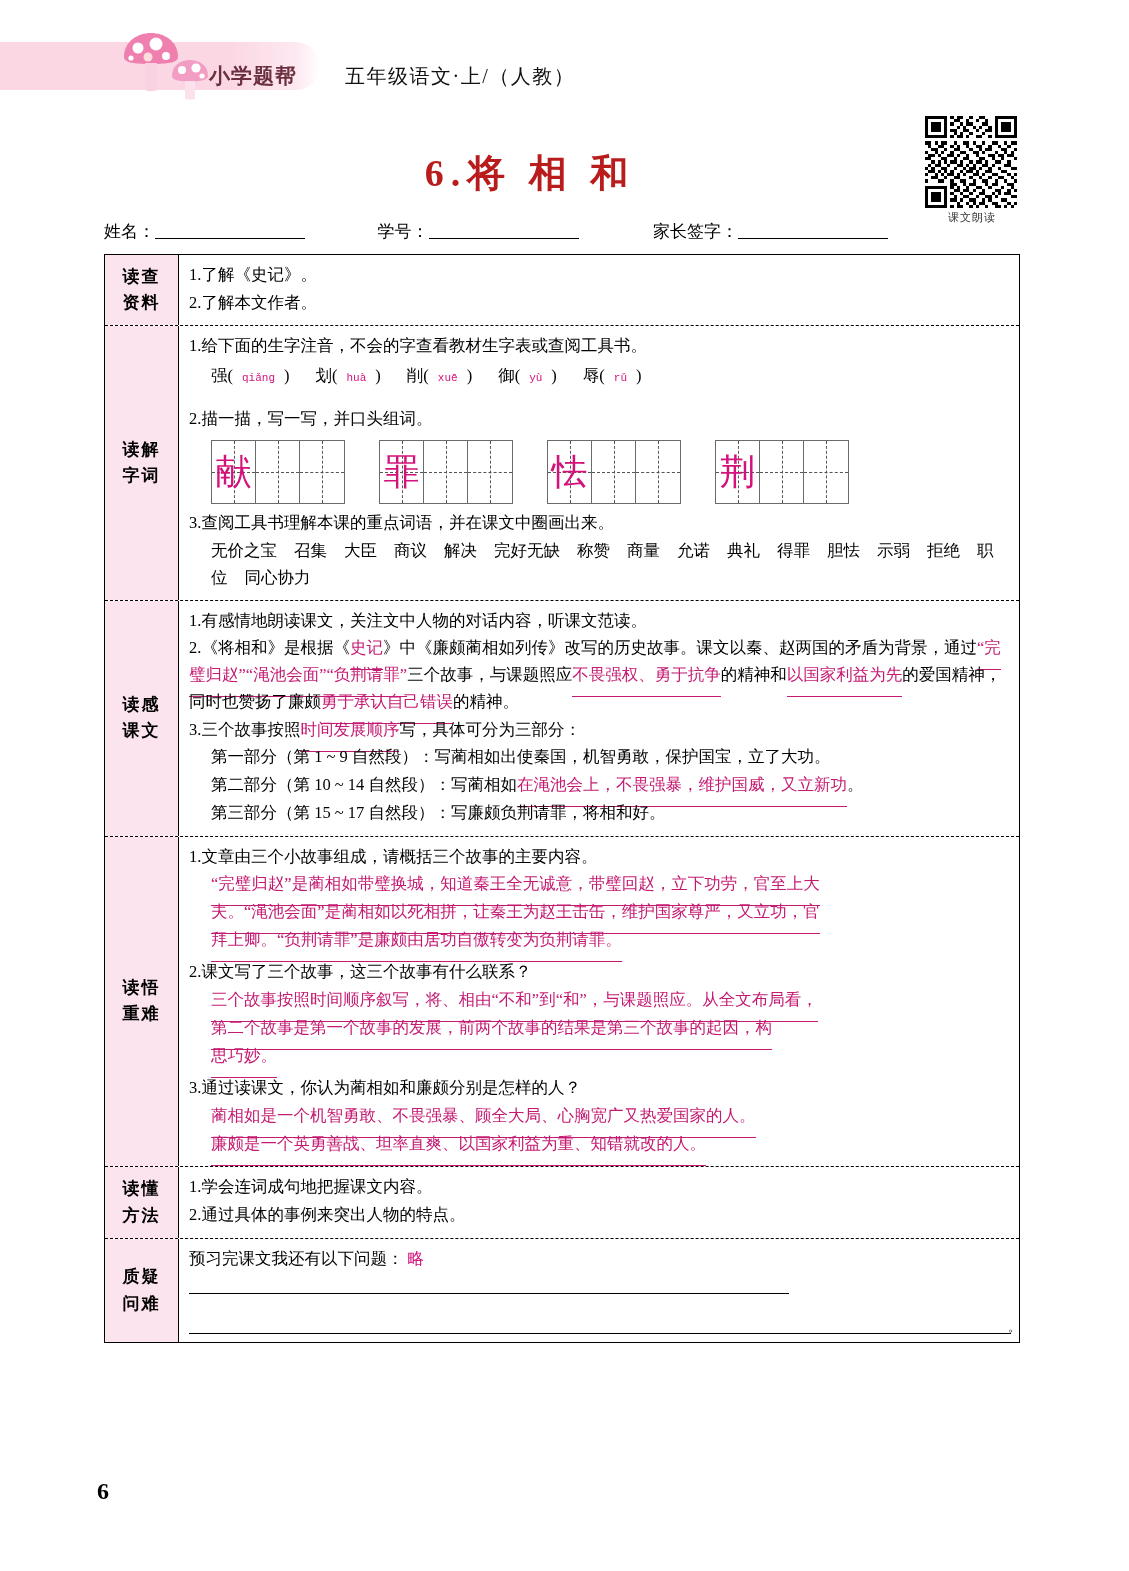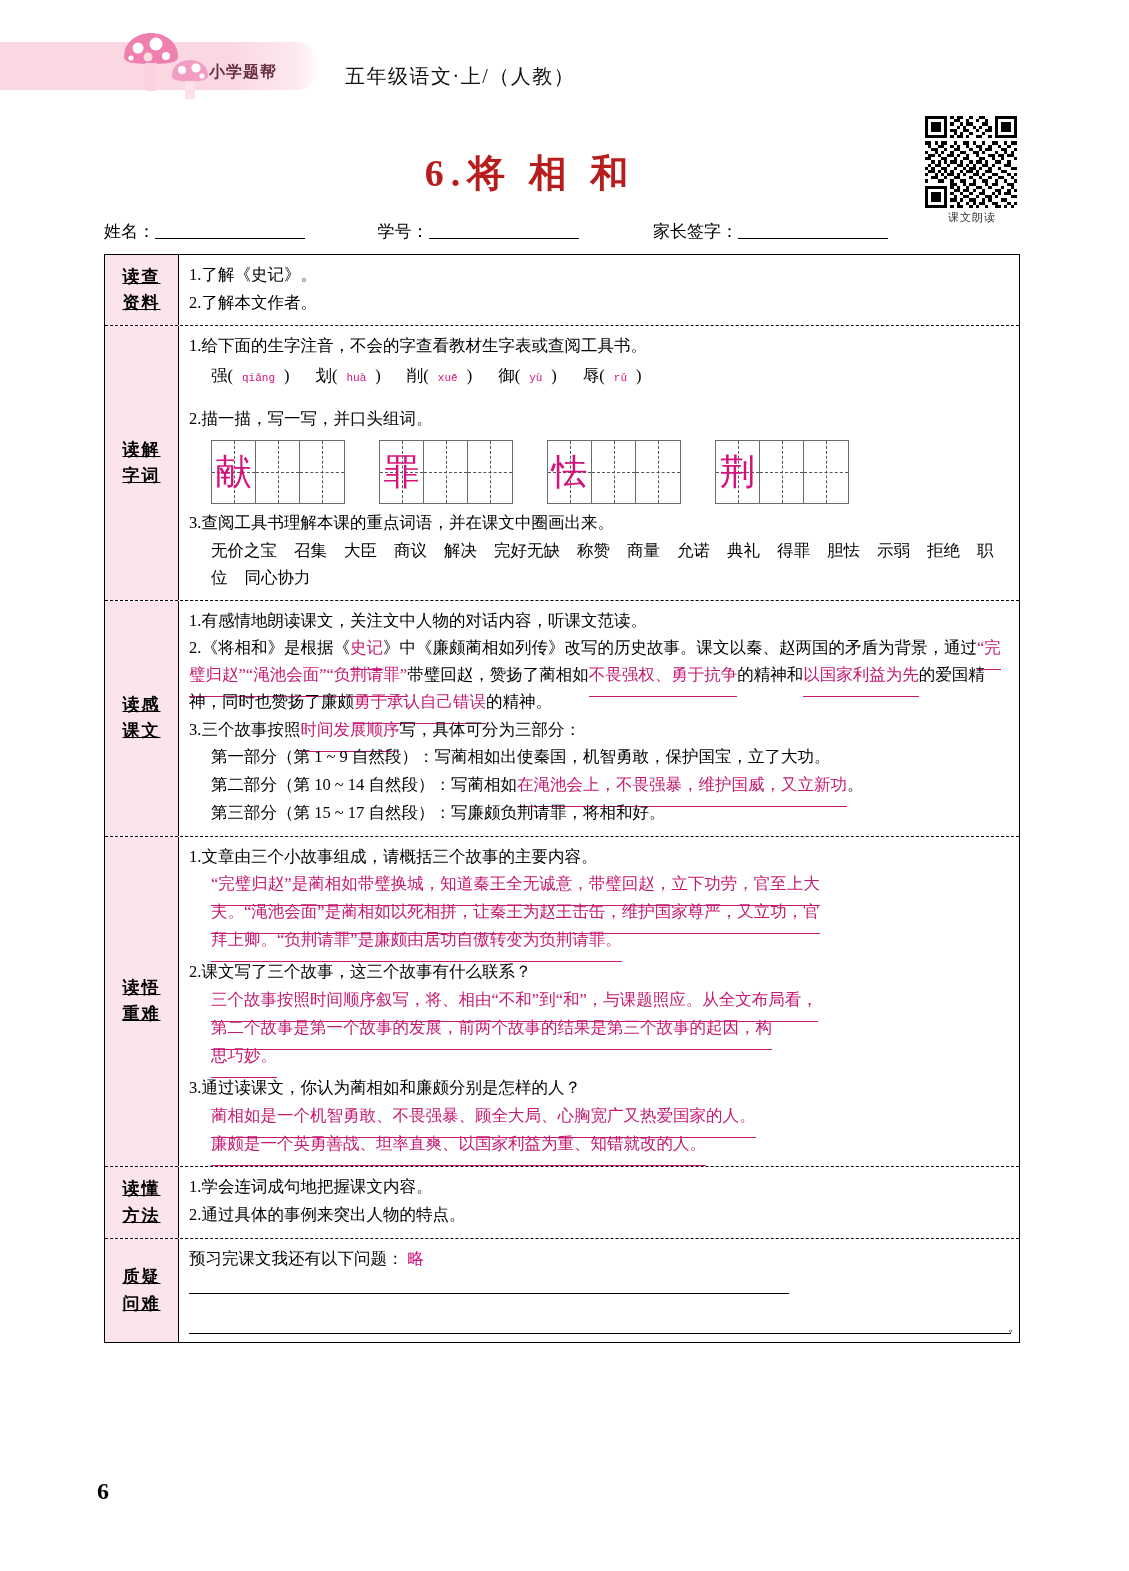--- a/index.html
+++ b/index.html
@@ -31,21 +31,21 @@
   }
   .mushroom-small {
     position: absolute;
     left: 168px; top: 58px;
     width: 44px; height: 42px;
   }
   .brand-label {
     position: absolute;
     left: 209px; top: 62px;
     font-family: "DejaVu Sans", sans-serif;
-    font-size: 16px;
+    font-size: 21px;
     font-weight: bold;
     color: #6b3040;
     letter-spacing: 1px;
   }
   .book-title {
     position: absolute;
     left: 345px; top: 63px;
     font-size: 20px;
     letter-spacing: 1.5px;
     color: #111;
@@ -126,21 +126,20 @@
     display: flex;
     flex-direction: column;
     align-items: center;
     justify-content: center;
     font-size: 17px;
     font-weight: bold;
     letter-spacing: 2px;
     line-height: 1.55;
     color: #000;
     padding: 4px 0;
-    text-decoration: underline;
   }
   .sbody {
     flex: 1 1 auto;
     padding: 7px 8px 8px 10px;
     box-sizing: border-box;
     font-size: 16.5px;
     line-height: 1.62;
   }
   .sbody p { margin: 0 0 1px 0; }
   .indent { padding-left: 22px; }
@@ -581,21 +580,21 @@
     </div>
   </div>
 
   <div class="srow">
     <div class="slabel">
       <span>读感</span>
       <span>课文</span>
     </div>
     <div class="sbody">
       <p>1.有感情地朗读课文，关注文中人物的对话内容，听课文范读。</p>
-      <p><span>2.《将相和》是根据《</span><span class="ansu">史记</span><span>》中《廉颇蔺相如列传》改写的历史故事。课文以秦、赵两国的矛盾为背景，通过</span><span class="ansu">“完璧归赵”“渑池会面”“负荆请罪”</span><span>带璧回赵，赞扬了蔺相如</span><span class="ansu">不畏强权、勇于抗争</span><span>的精神和</span><span class="ansu">以国家利益为先</span><span>的爱国精神，同时也赞扬了廉颇</span><span class="ansu">勇于承认自己错误</span><span>的精神。</span></p>
+      <p><span>2.《将相和》是根据《</span><span class="ansu">史记</span><span>》中《廉颇蔺相如列传》改写的历史故事。课文以秦、赵两国的矛盾为背景，通过</span><span class="ansu">“完璧归赵”“渑池会面”“负荆请罪”</span><span>三个故事，与课题照应</span><span class="ansu">不畏强权、勇于抗争</span><span>的精神和</span><span class="ansu">以国家利益为先</span><span>的爱国精神，同时也赞扬了廉颇</span><span class="ansu">勇于承认自己错误</span><span>的精神。</span></p>
       <p><span>3.三个故事按照</span><span class="ansu">时间发展顺序</span><span>写，具体可分为三部分：</span></p>
       <p class="indent">第一部分（第 1 ~ 9 自然段）：写蔺相如出使秦国，机智勇敢，保护国宝，立了大功。</p>
       <p class="indent"><span>第二部分（第 10 ~ 14 自然段）：写蔺相如</span><span class="ansu">在渑池会上，不畏强暴，维护国威，又立新功</span><span>。</span></p>
       <p class="indent">第三部分（第 15 ~ 17 自然段）：写廉颇负荆请罪，将相和好。</p>
     </div>
   </div>
 
   <div class="srow">
     <div class="slabel">
       <span>读悟</span>

